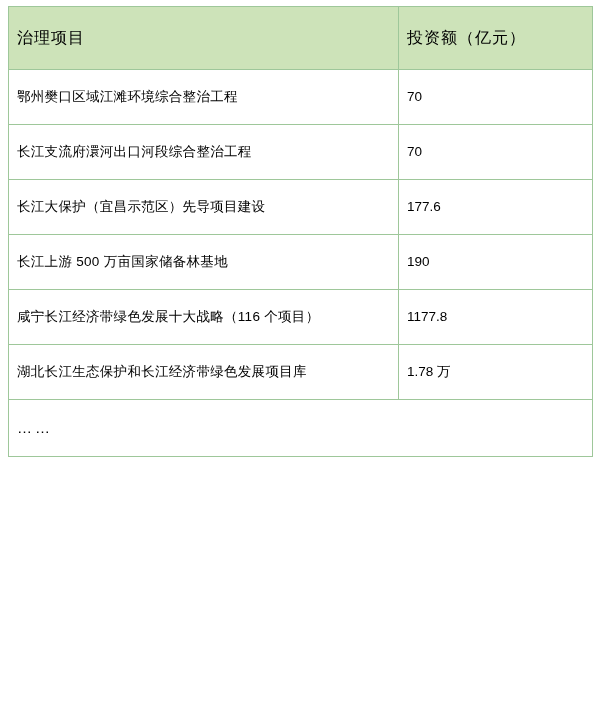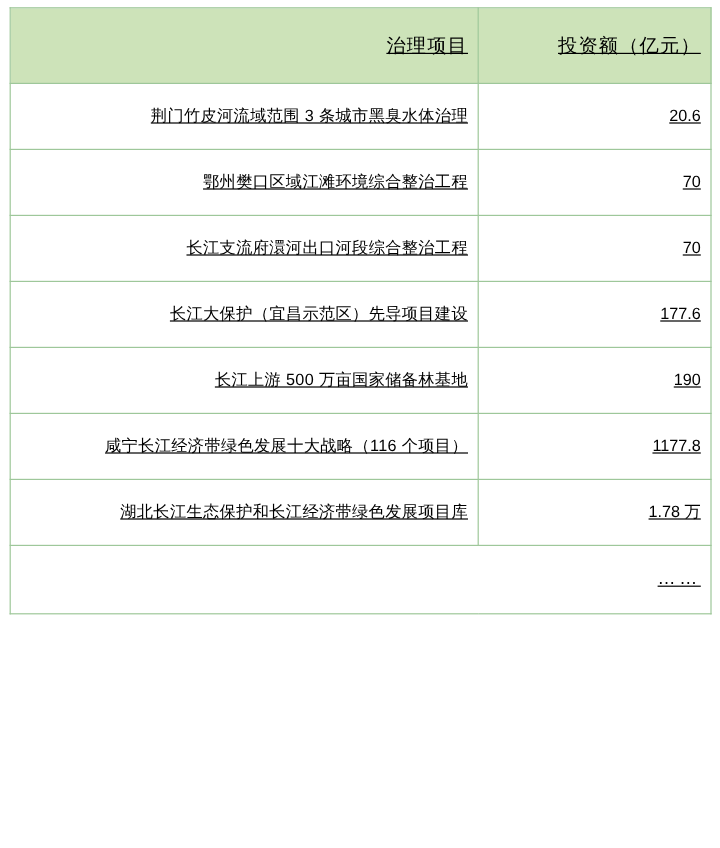--- a/index.html
+++ b/index.html
@@ -24,23 +24,22 @@
     border-collapse: collapse;
     table-layout: fixed;
     width: 584px;
     margin: 0 auto;
   }
   table.invest-table td,
   table.invest-table th {
     border: 1px solid #9ec79a;
     padding: 0 8px;
     vertical-align: middle;
-    text-align: right;
+    text-align: left;
     font-weight: normal;
-    text-decoration: underline;
   }
   thead th {
     background: #cde3b9;
     height: 62px;
     font-size: 16px;
     letter-spacing: 1px;
     color: #000;
   }
   .col-name  { width: 390px; }
   .col-value { width: 194px; }
@@ -74,24 +73,20 @@
       <col class="col-value">
     </colgroup>
     <thead>
       <tr>
         <th>治理项目</th>
         <th>投资额（亿元）</th>
       </tr>
     </thead>
     <tbody>
       <tr>
-        <td class="name-cell">荆门竹皮河流域范围 3 条城市黑臭水体治理</td>
-        <td class="value-cell">20.6</td>
-      </tr>
-      <tr>
         <td class="name-cell">鄂州樊口区域江滩环境综合整治工程</td>
         <td class="value-cell">70</td>
       </tr>
       <tr>
         <td class="name-cell">长江支流府澴河出口河段综合整治工程</td>
         <td class="value-cell">70</td>
       </tr>
       <tr>
         <td class="name-cell">长江大保护（宜昌示范区）先导项目建设</td>
         <td class="value-cell">177.6</td>

